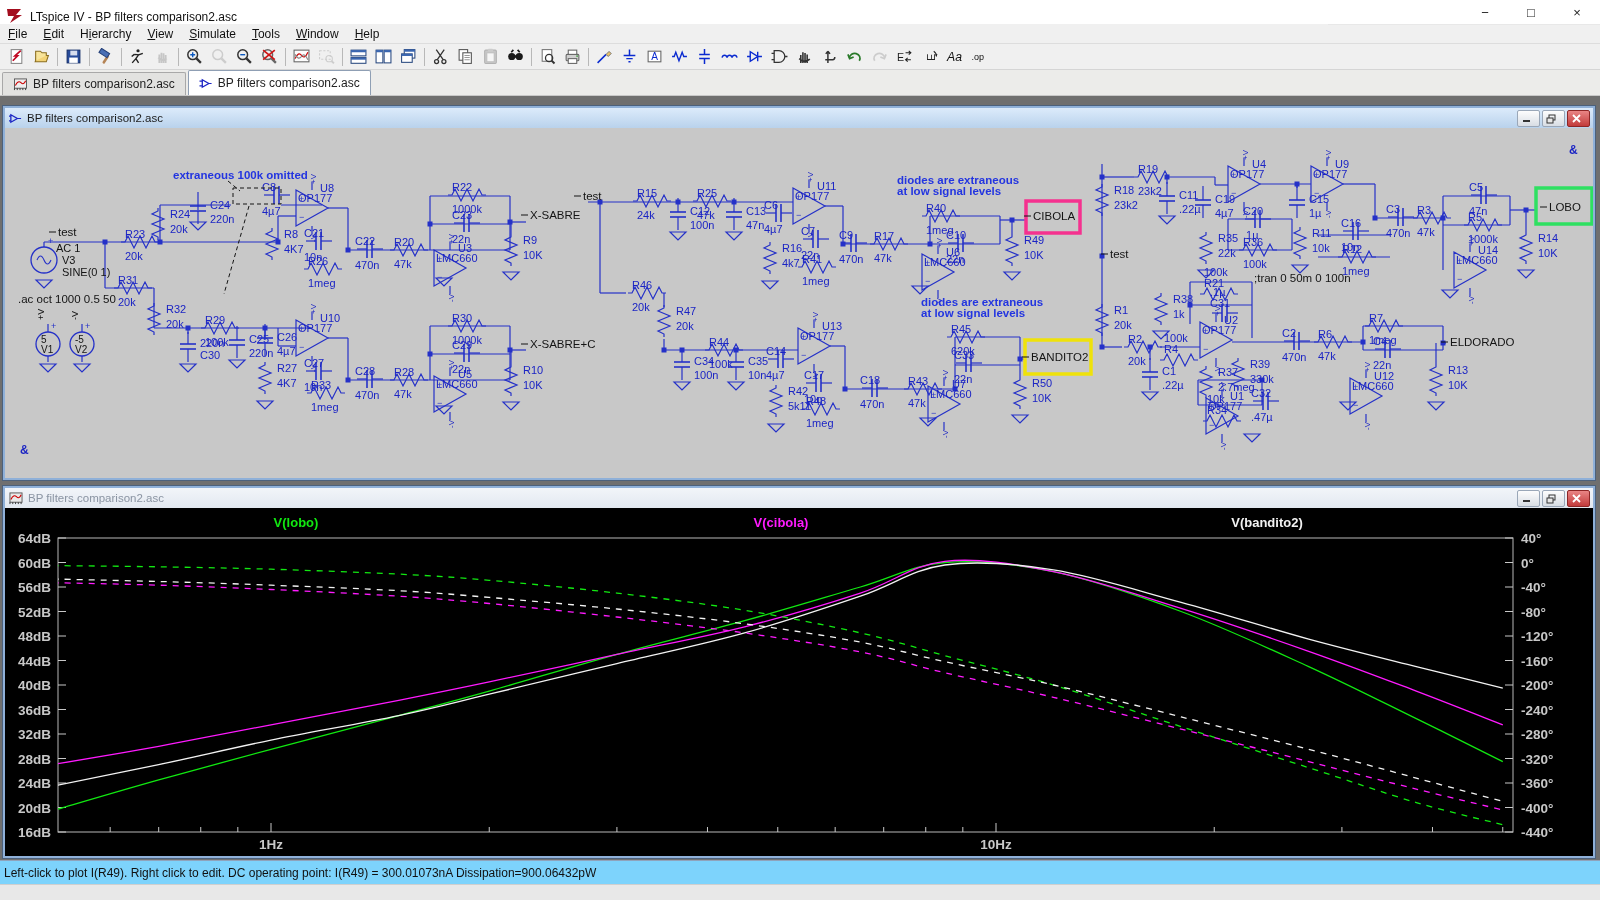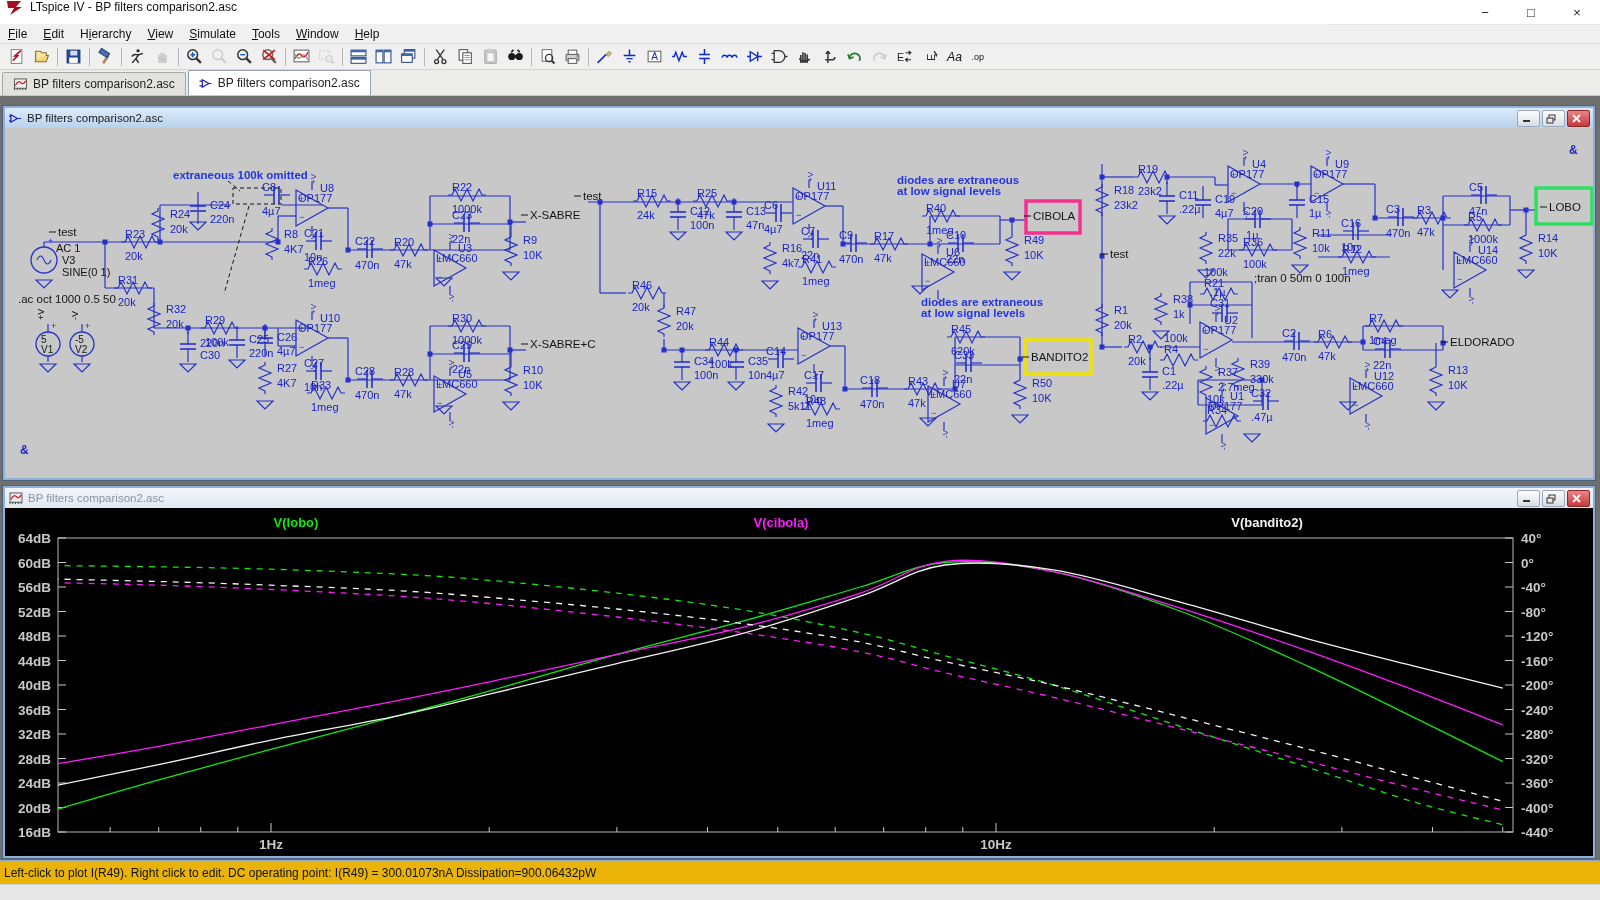--- a/index.html
+++ b/index.html
@@ -1,19 +1,19 @@
 <!DOCTYPE html>
 <html><head>
 <meta charset="utf-8">
 <style>
   html,body{margin:0;padding:0;}
   body{width:1600px;height:900px;position:relative;overflow:hidden;
        font-family:"Liberation Sans",sans-serif;background:#f0f0f0;-webkit-font-smoothing:antialiased;}
   .titlebar{position:absolute;left:0;top:0;width:1600px;height:24px;background:#ffffff;
-            display:flex;align-items:flex-start;font-size:12px;color:#111;border-bottom:1px solid #e8e8e8;}
+            display:flex;align-items:flex-end;font-size:12px;color:#111;border-bottom:1px solid #e8e8e8;}
   .titlebar .logo{width:18px;height:16px;margin:0 6px 0 6px;}
   .winctl{position:absolute;right:0;top:0;height:24px;display:flex;}
   .winctl .wbtn{width:46px;height:24px;display:flex;align-items:center;justify-content:center;
                 font-size:13px;color:#222;}
   .menubar{position:absolute;left:0;top:24px;width:1328px;height:19px;background:#f0f0f0;
            display:flex;align-items:center;font-size:12px;color:#111;}
   .menu-item{padding:2px 8px;cursor:default;}
   .menu-item u{text-decoration:underline;}
   .toolbar{position:absolute;left:0;top:43px;width:1600px;height:27px;background:#f0f0f0;
            border-top:1px solid #ddd;border-bottom:1px solid #d5d5d5;display:flex;align-items:center;padding-left:4px;box-sizing:border-box;}
@@ -31,21 +31,21 @@
   .childbar{height:20px;display:flex;align-items:center;font-size:11.5px;padding-left:4px;position:relative;}
   .childbar.active{background:linear-gradient(#dcebfb,#b9d2ec);color:#1a1a1a;}
   .childbar.inactive{background:linear-gradient(#f2f5f9,#e2e8f0);color:#8a94a2;}
   .childbar svg{margin-right:5px;}
   .childctl{position:absolute;right:3px;top:2px;display:flex;gap:2px;}
   .cbtn{width:21px;height:15px;border:1px solid #9aa7b8;border-radius:2px;background:linear-gradient(#fdfdfd,#d8dde4);
         display:flex;align-items:center;justify-content:center;}
   .cbtn.close{background:linear-gradient(#e98585,#c23b3b);border-color:#8d2626;}
   .sch-canvas{position:absolute;left:0;top:20px;right:0;bottom:0;background:#c8c8c8;}
   .plot-canvas{position:absolute;left:0;top:20px;right:0;bottom:0;background:#000;}
-  .statusbar{position:absolute;left:0;top:860px;width:1600px;height:24px;background:#eab308;
+  .statusbar{position:absolute;left:0;top:860px;width:1600px;height:24px;background:#7dd3fc;
              border-top:1px solid #8fa3bb;font-size:12px;color:#111;display:flex;align-items:center;padding-left:4px;box-sizing:border-box;}
   .footer{position:absolute;left:0;top:884px;width:1600px;height:16px;background:#e8e8e8;border-top:1px solid #cfcfcf;}
   svg text{font-family:"Liberation Sans",sans-serif;}
 </style>
 </head>
 <body>
 
 <div class="titlebar">
   <span class="logo">
     <svg width="18" height="16" viewBox="0 0 18 16">

